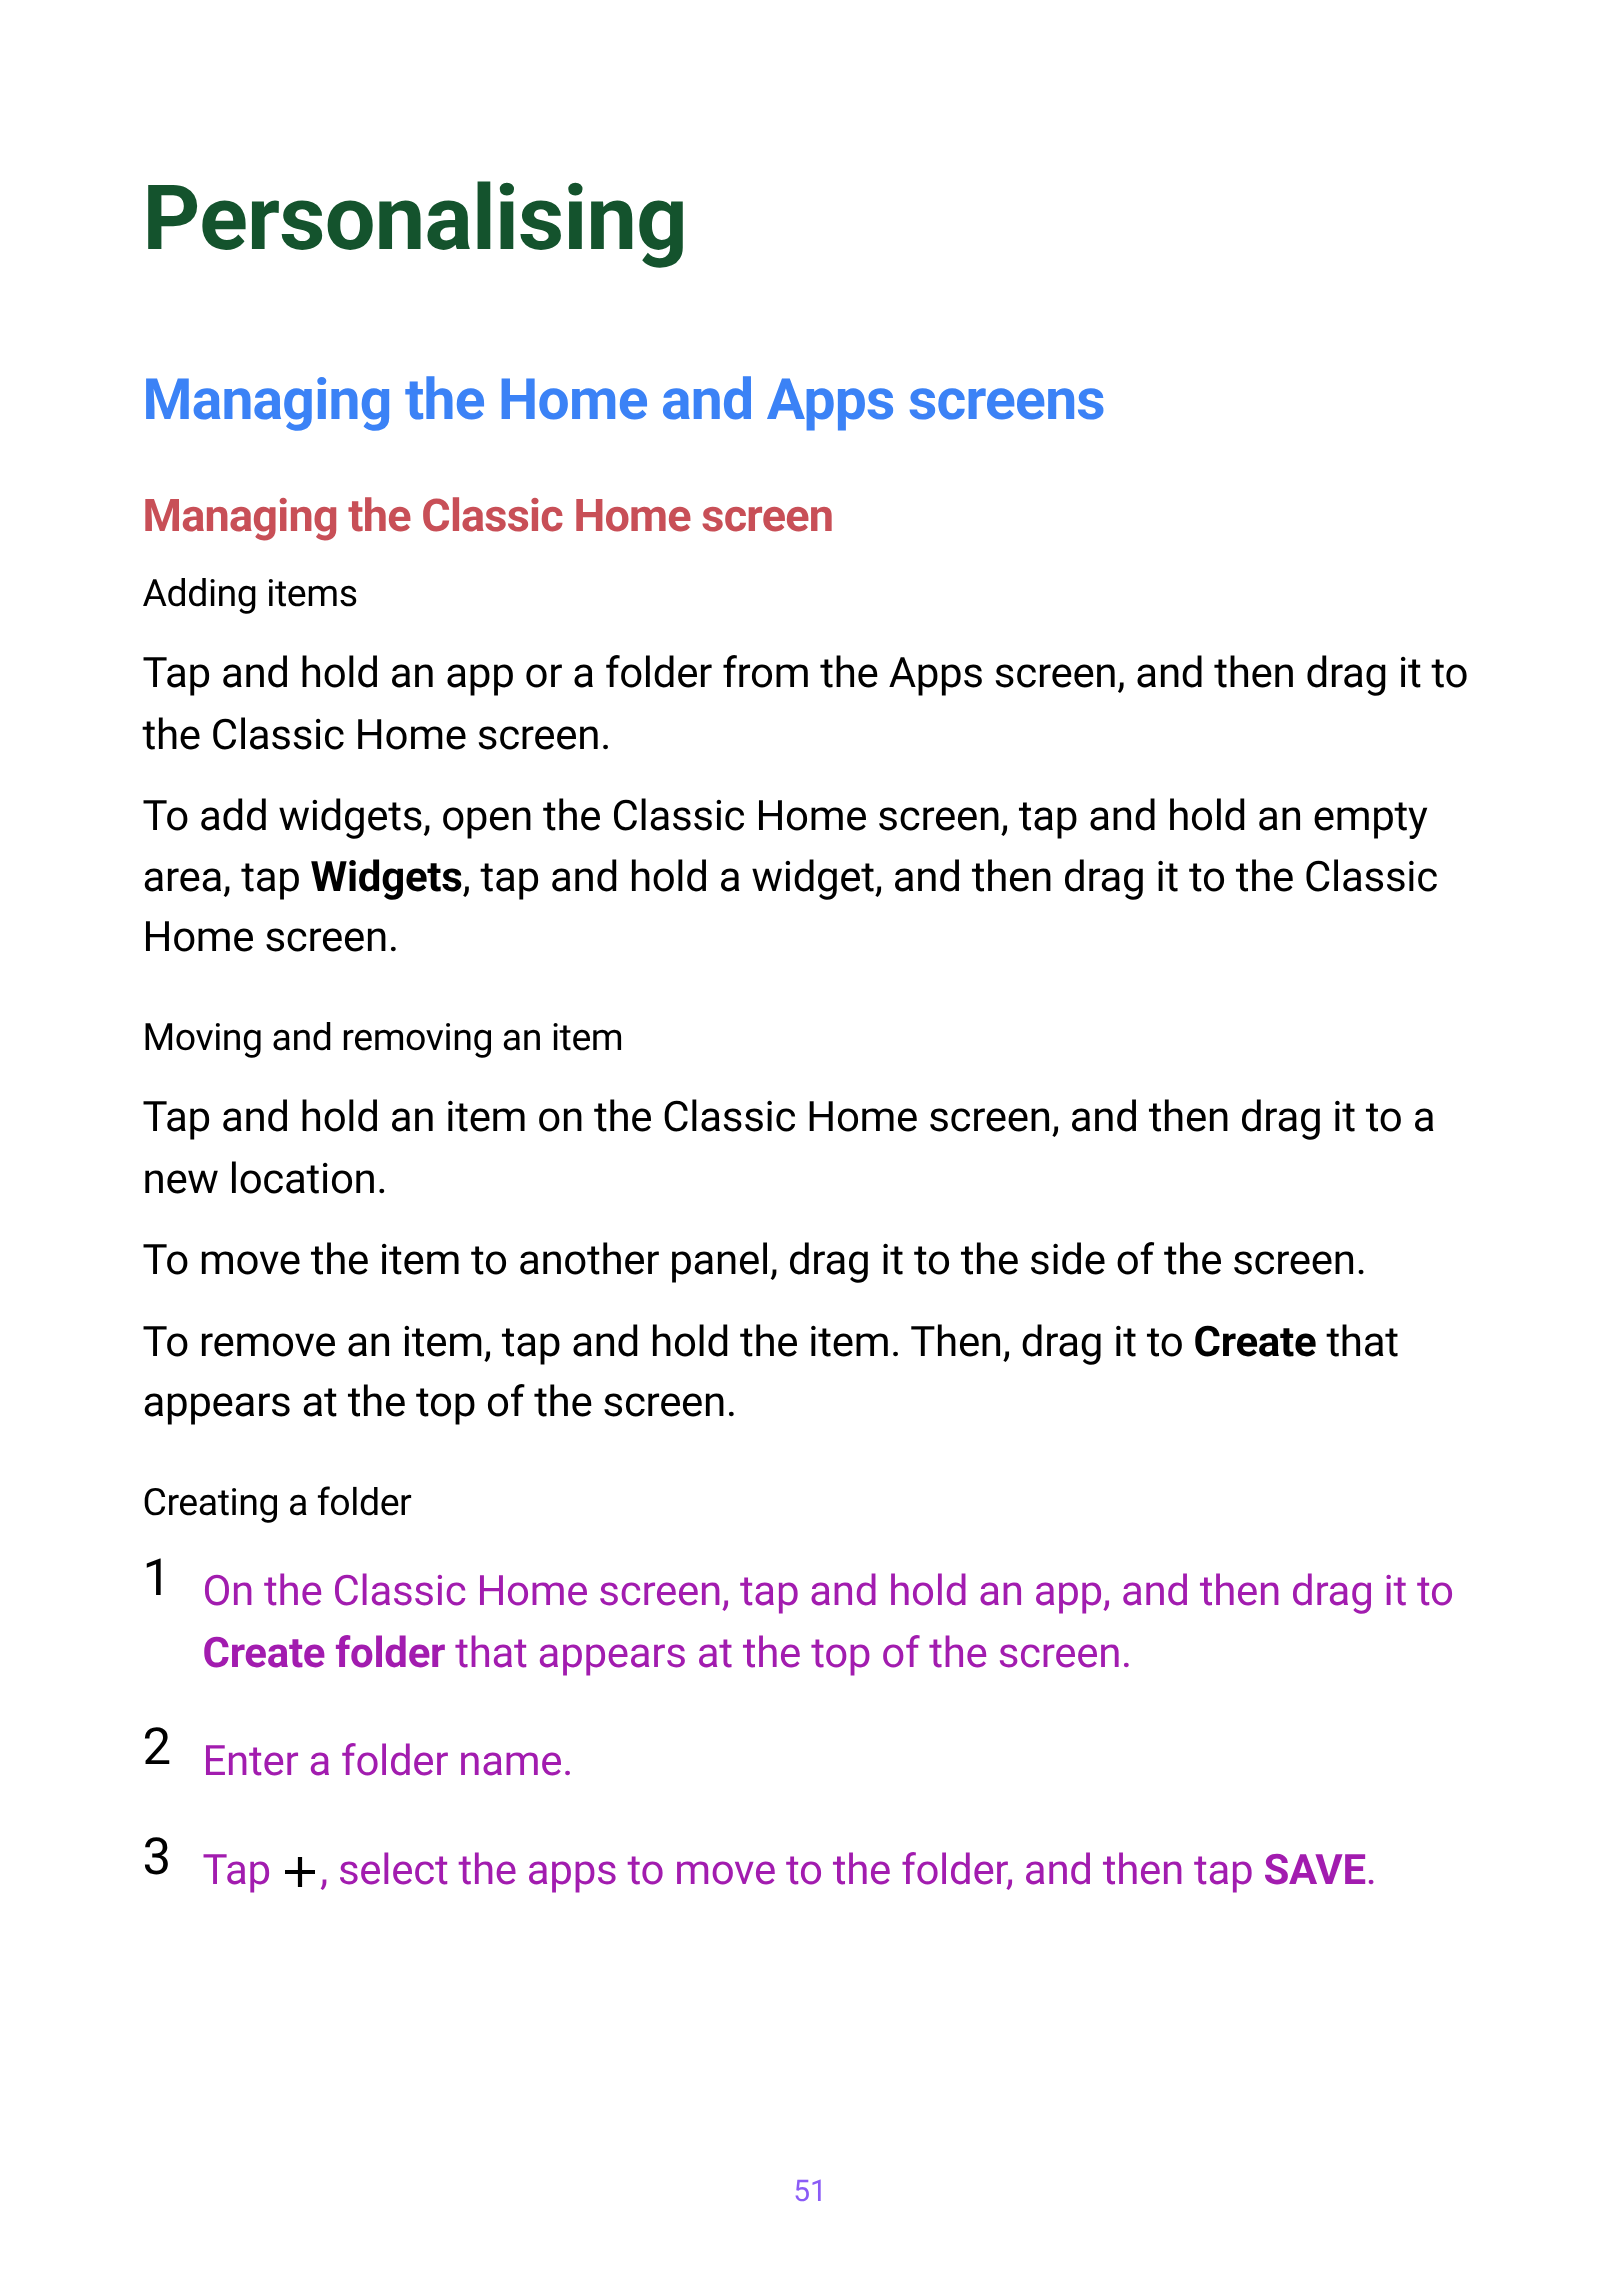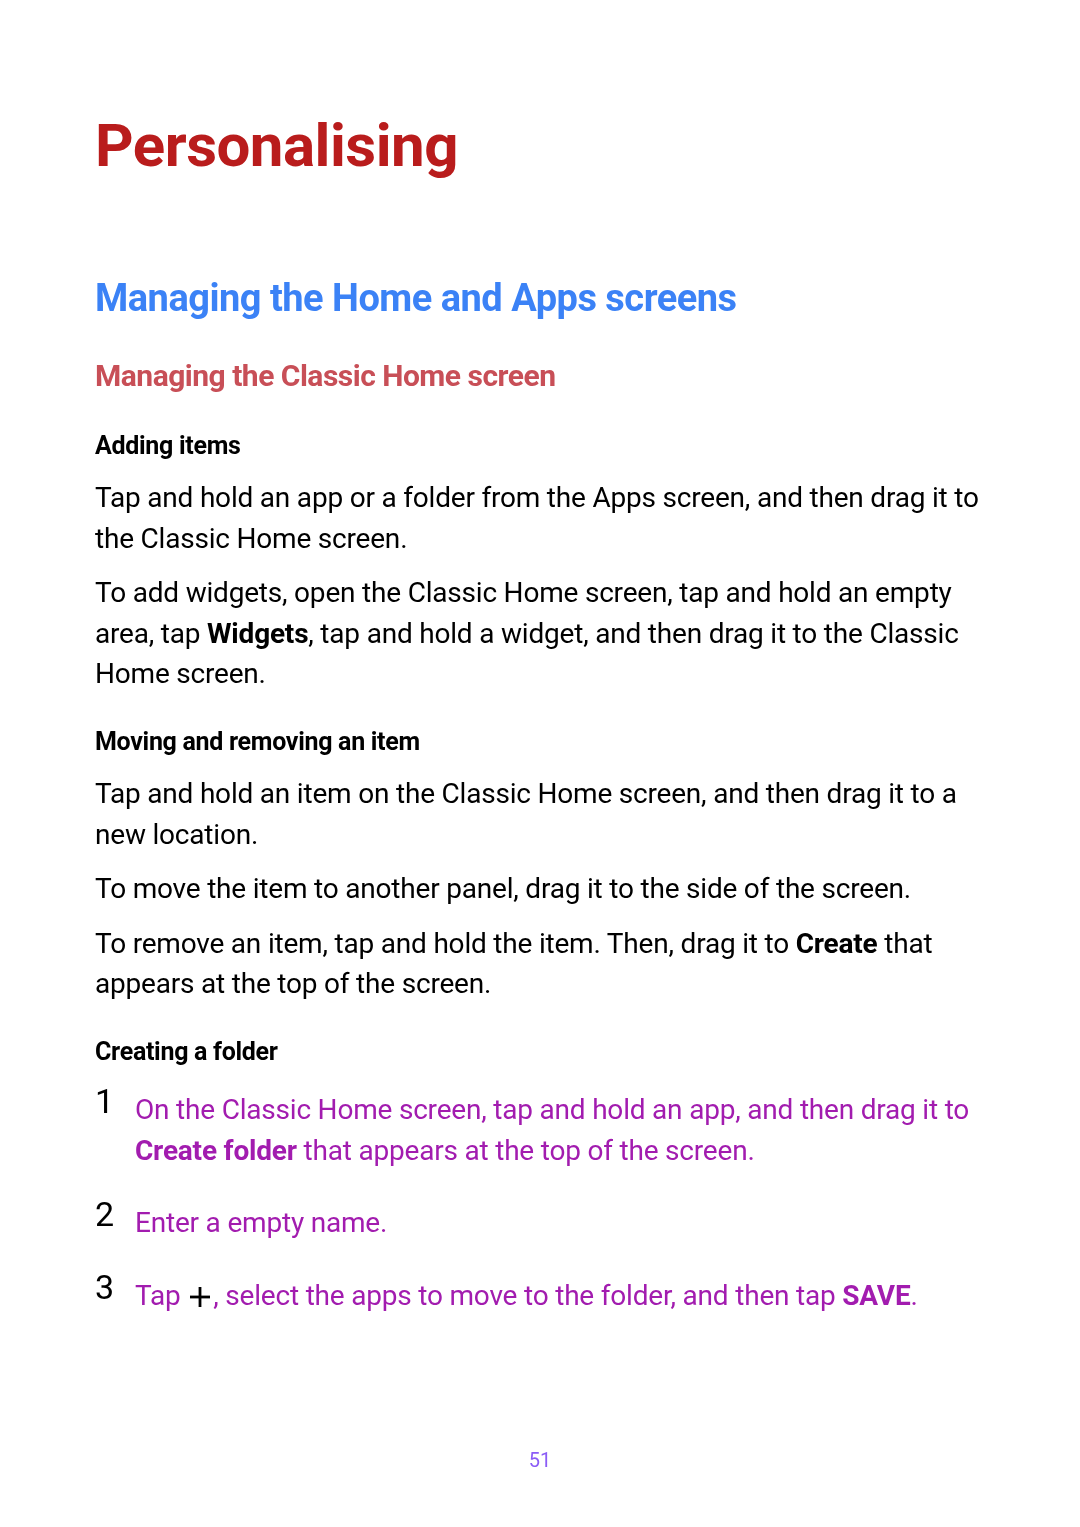--- a/index.html
+++ b/index.html
@@ -12,41 +12,41 @@
       width: 1080px;
       height: 1527px;
       background: #ffffff;
       color: #000000;
       position: relative;
       padding: 110px 95px 60px 95px;
     }
     .page-title {
       font-size: 60px;
       font-weight: 700;
-      color: #b91c1c;
-      margin-bottom: 95px;
+      color: #14532d;
+      margin-bottom: 64px;
       letter-spacing: -0.5px;
     }
     .section-h2 {
       font-size: 38px;
       font-weight: 700;
       color: #3b82f6;
       margin-bottom: 38px;
       letter-spacing: -0.5px;
     }
     .section-h3 {
       font-size: 30px;
       font-weight: 700;
       color: #c84f57;
-      margin-bottom: 38px;
+      margin-bottom: 20px;
       letter-spacing: -0.5px;
     }
     .section-h4 {
       font-size: 25px;
-      font-weight: 700;
+      font-weight: 400;
       color: #000000;
       margin-bottom: 18px;
       letter-spacing: -0.3px;
     }
     .body-para {
       font-size: 28px;
       font-weight: 400;
       color: #000000;
       line-height: 1.45;
       margin-bottom: 14px;
@@ -128,21 +128,21 @@
 
 <div class="ol-wrap">
   <div class="ol-item">
     <div class="ol-num">1</div>
     <div class="ol-body">
       <span>On the Classic Home screen, tap and hold an app, and then drag it to </span><span class="bold-inline">Create folder</span><span> that appears at the top of the screen.</span>
     </div>
   </div>
   <div class="ol-item">
     <div class="ol-num">2</div>
-    <div class="ol-body">Enter a empty name.</div>
+    <div class="ol-body">Enter a folder name.</div>
   </div>
   <div class="ol-item">
     <div class="ol-num">3</div>
     <div class="ol-body">
       <span>Tap </span><span class="plus-icon"><svg width="22" height="22" viewBox="0 0 22 22">
             <line x1="11" y1="1" x2="11" y2="21" stroke="#000" stroke-width="2.8"></line>
             <line x1="1" y1="11" x2="21" y2="11" stroke="#000" stroke-width="2.8"></line>
           </svg></span><span>, select the apps to move to the folder, and then tap </span><span class="bold-inline">SAVE</span><span>.</span>
     </div>
   </div>

